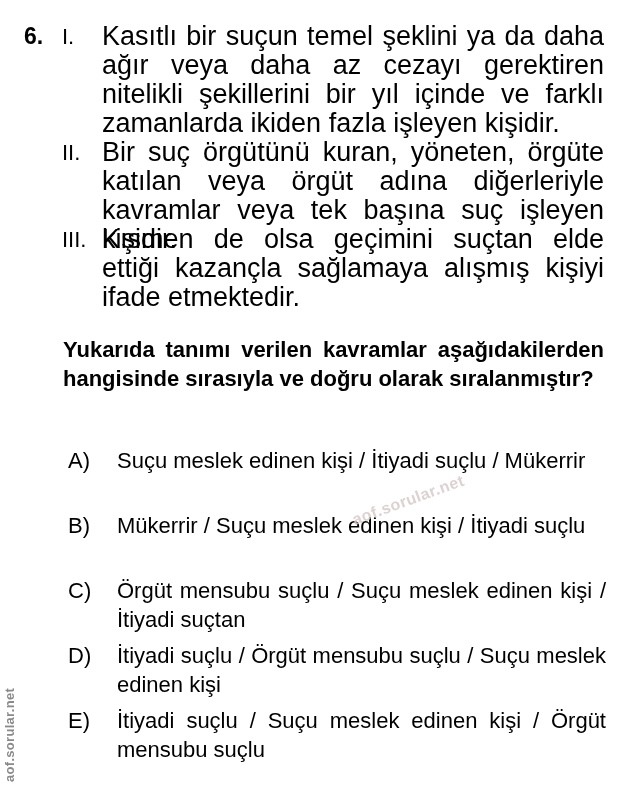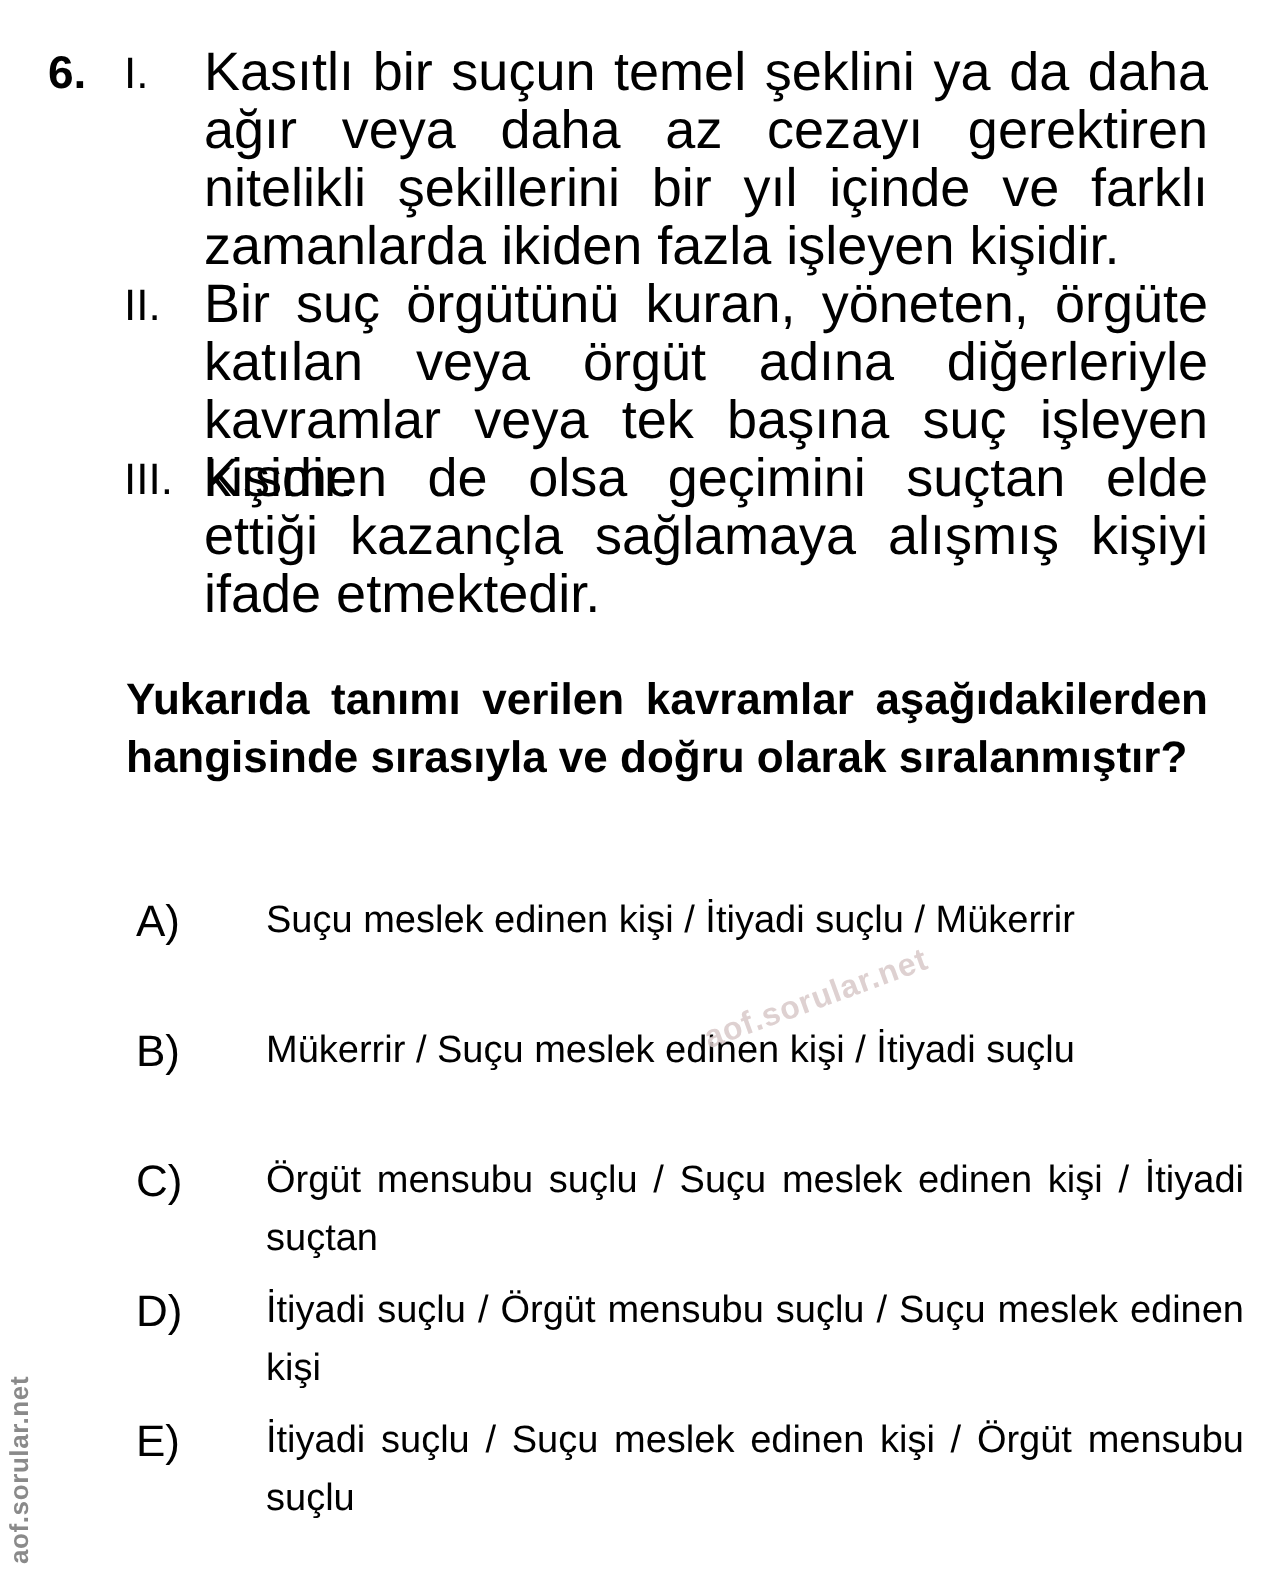--- a/index.html
+++ b/index.html
@@ -58,23 +58,23 @@
       width: 635px;
     }
     .opt .olabel {
       position: absolute;
       left: 68px;
       font-size: 22px;
       line-height: 29px;
     }
     .opt .otext {
       position: absolute;
-      left: 133px;
+      left: 117px;
       width: 489px;
-      font-size: 19px;
+      font-size: 22px;
       line-height: 29px;
       text-align: justify;
     }
     .wm-center {
       position: absolute;
       left: 350px;
       top: 512px;
       font-size: 16px;
       font-weight: bold;
       color: #d9c9c9;

